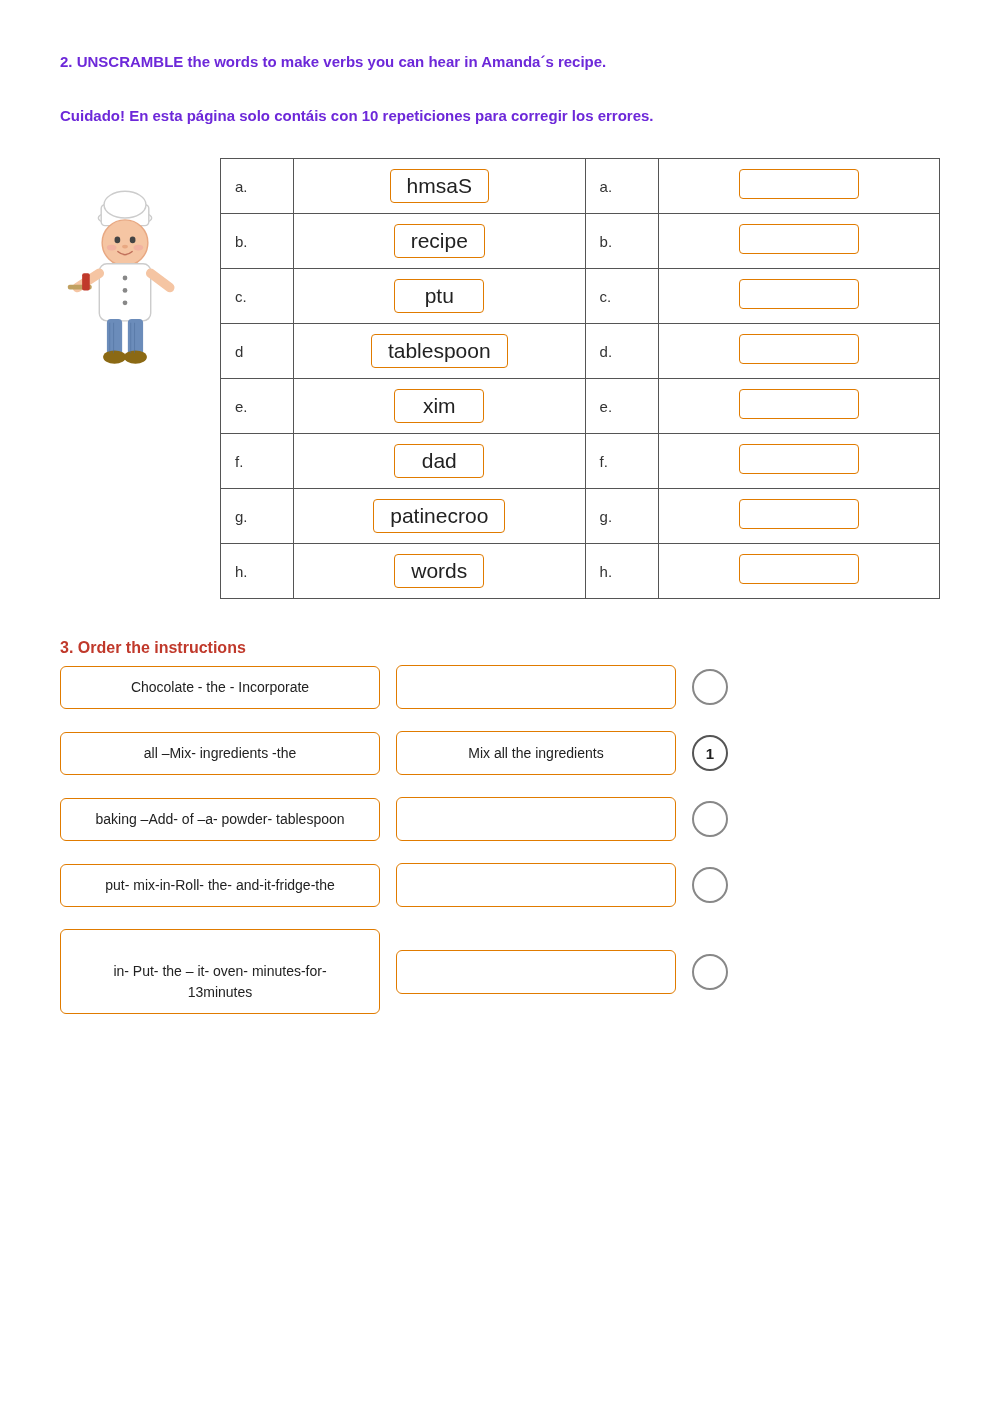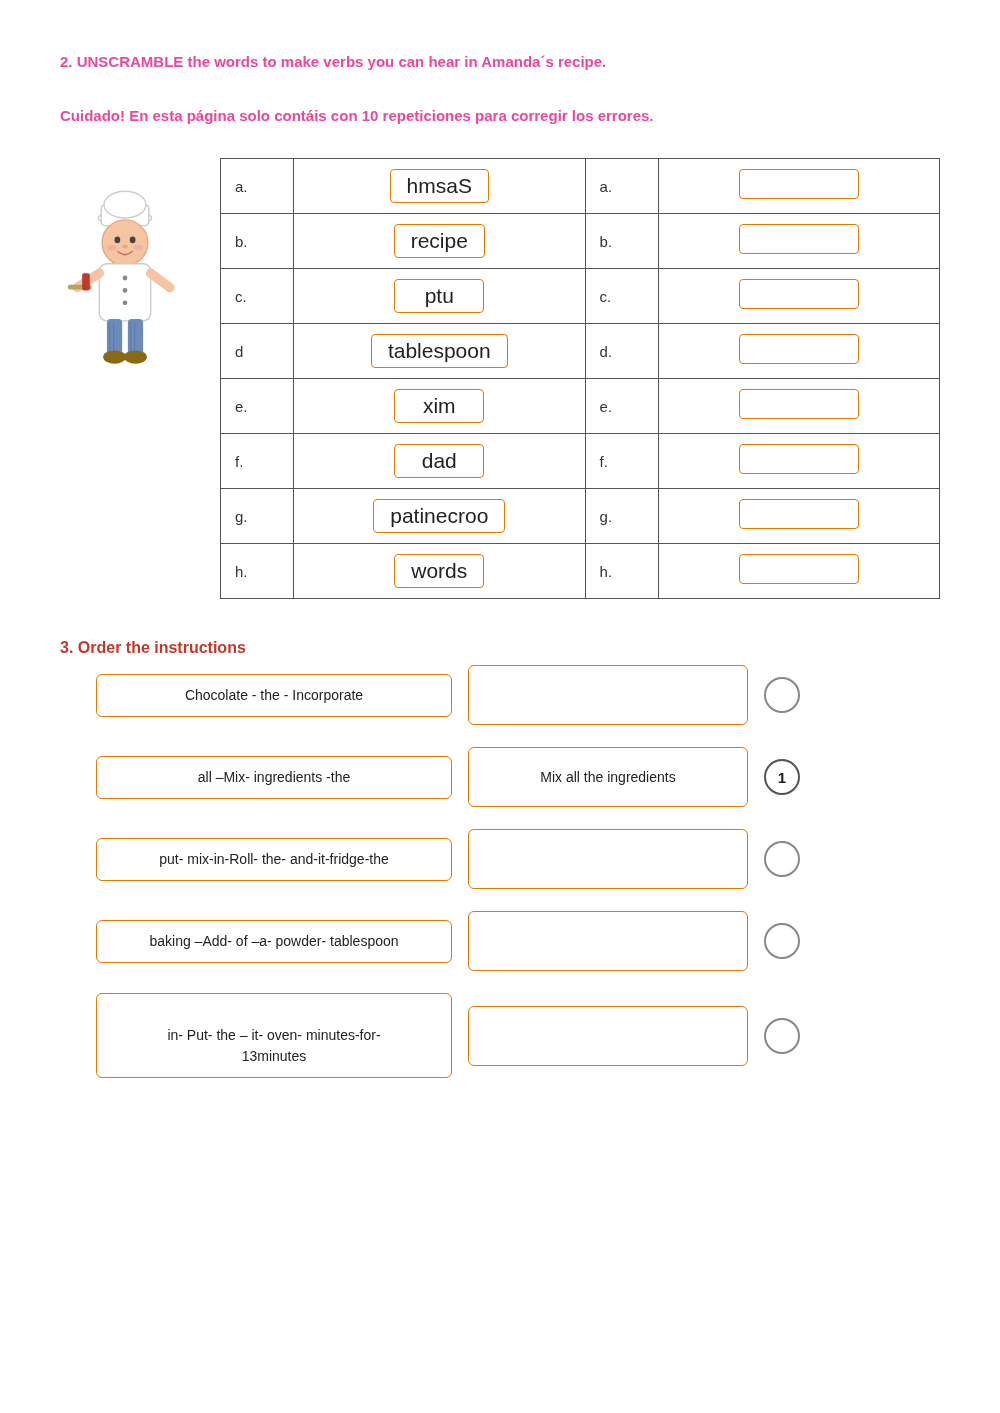--- a/index.html
+++ b/index.html
@@ -5,21 +5,21 @@
     * { box-sizing: border-box; margin: 0; padding: 0; }
     body {
       font-family: Arial, sans-serif;
       background: #fff;
       color: #222;
       width: 1000px;
       min-height: 1413px;
       padding: 50px 60px;
     }
     .instruction-text {
-      color: #ec4899;
+      color: #6d28d9;
       font-weight: bold;
       font-size: 15px;
       line-height: 1.6;
       margin-bottom: 30px;
     }
     .section2-container {
       display: flex;
       align-items: flex-start;
       margin-bottom: 40px;
     }
@@ -83,32 +83,31 @@
       display: flex;
       align-items: center;
       margin-bottom: 22px;
       gap: 16px;
     }
     .instruction-left {
       border: 1.5px solid #e07b00;
       border-radius: 6px;
       padding: 10px 16px;
       min-width: 300px;
-      width: 356px;
+      width: 320px;
       font-size: 14px;
       text-align: center;
       line-height: 1.5;
       flex-shrink: 0;
-      margin-left: 36px;
     }
     .instruction-middle {
       border: 1.5px solid #e07b00;
       border-radius: 6px;
       width: 280px;
-      height: 60px;
+      height: 44px;
       flex-shrink: 0;
       display: flex;
       align-items: center;
       justify-content: center;
       font-size: 14px;
     }
     .instruction-middle.filled {
       color: #222;
     }
     .instruction-circle {
@@ -288,29 +287,29 @@
     <div class="instruction-middle filled">
       <span>Mix all the ingredients</span>
     </div>
     <div class="instruction-circle filled">
       <span>1</span>
     </div>
   </div>
 
   <div class="instruction-row">
     <div class="instruction-left">
-      <span>put- mix-in-Roll- the- and-it-fridge-the</span>
+      <span>baking –Add- of –a- powder- tablespoon</span>
     </div>
     <div class="instruction-middle"></div>
     <div class="instruction-circle"></div>
   </div>
 
   <div class="instruction-row">
     <div class="instruction-left">
-      <span>baking –Add- of –a- powder- tablespoon</span>
+      <span>put- mix-in-Roll- the- and-it-fridge-the</span>
     </div>
     <div class="instruction-middle"></div>
     <div class="instruction-circle"></div>
   </div>
 
   <div class="instruction-row">
     <div class="instruction-left" style="white-space: pre-line;">
       <span>in- Put- the – it- oven- minutes-for-
 13minutes</span>
     </div>

